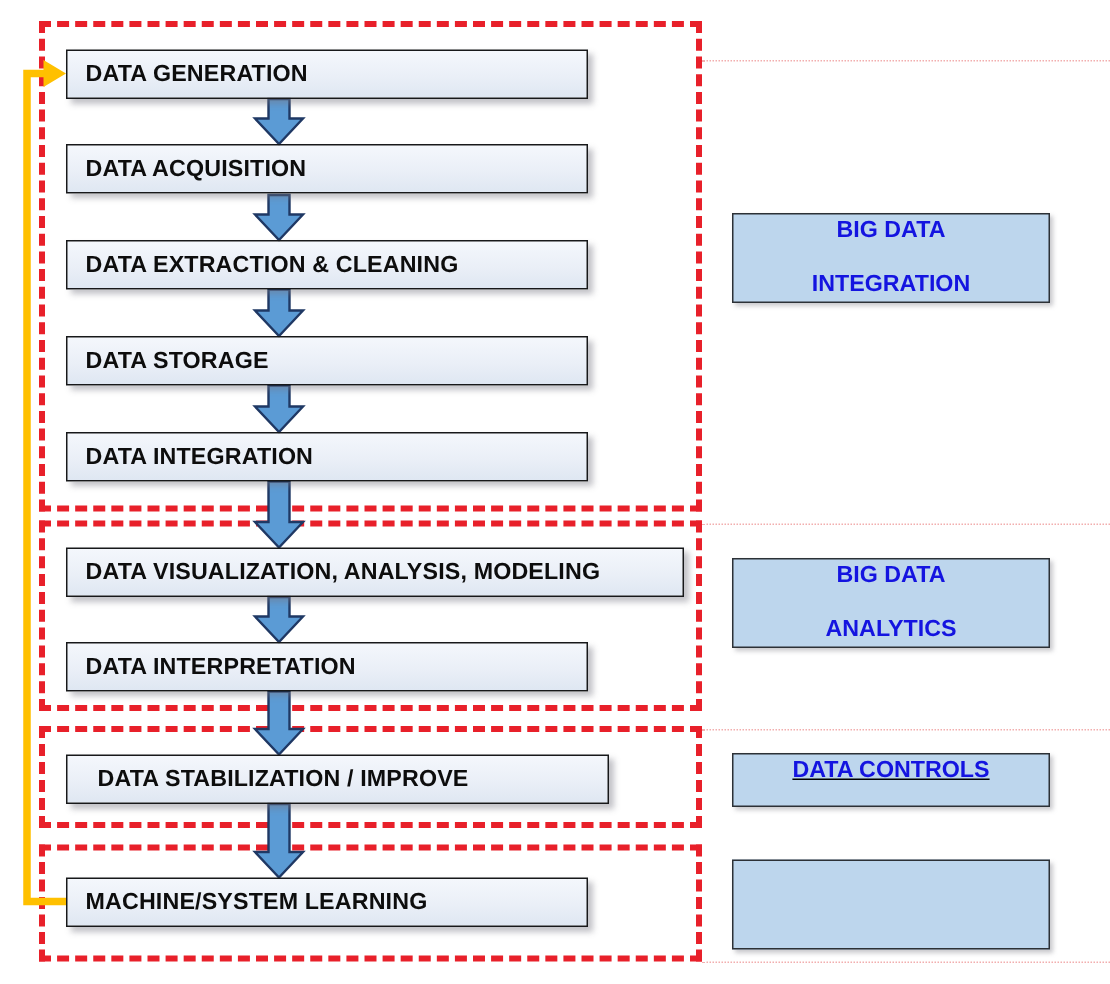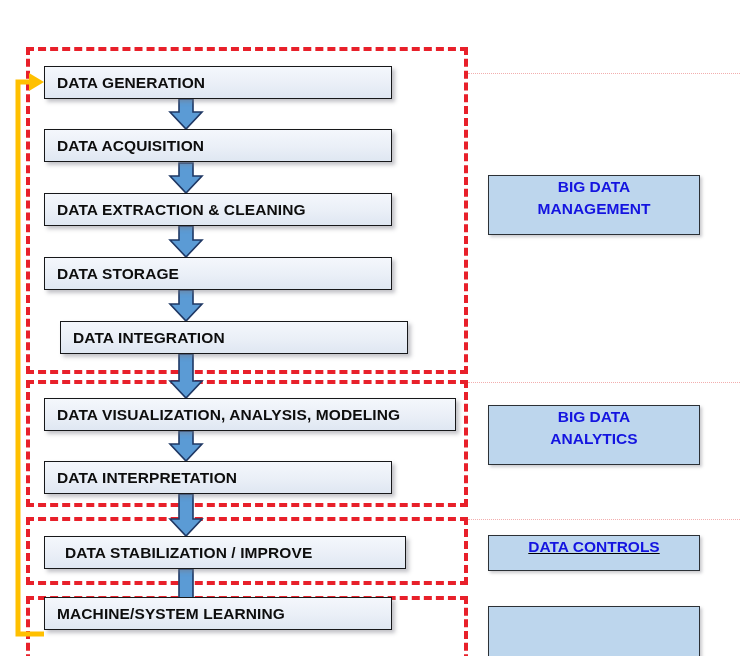--- a/index.html
+++ b/index.html
@@ -2,21 +2,21 @@
 <html><head>
 <meta charset="utf-8">
 <style>
   html,body{margin:0;padding:0;}
   body{
     width:740px;height:656px;
     background:#ffffff;
     font-family:"Liberation Sans", sans-serif;
     overflow:hidden;
   }
-  #canvas{position:relative;width:740px;height:561px;margin-top:33px;}
+  #canvas{position:relative;width:740px;height:561px;}
 
   
   .group-region{
     position:absolute;
     border:4px dashed #e8202a;
     box-sizing:border-box;
     background:transparent;
   }
   
   .ghost-line{
@@ -48,21 +48,21 @@
   
   .cat-box{
     position:absolute;
     box-sizing:border-box;
     border:1.6px solid #2c3136;
     background:#bdd6ed;
     box-shadow:2px 2px 3px rgba(120,120,130,.4);
     display:flex;
     flex-direction:column;
     align-items:center;
-    justify-content:flex-start;
+    justify-content:space-between;
   }
   .cat-box .cat-line{
     font-size:15.5px;
     font-weight:bold;
     color:#1414e0;
     line-height:1.45;
     white-space:nowrap;
   }
 
   
@@ -101,41 +101,41 @@
       </div>
       <div class="flow-box" style="left: 44px; top: 96px; width: 348px; height: 33px;">
         <span class="label">DATA ACQUISITION</span>
       </div>
       <div class="flow-box" style="left: 44px; top: 160px; width: 348px; height: 33px;">
         <span class="label">DATA EXTRACTION &amp; CLEANING</span>
       </div>
       <div class="flow-box" style="left: 44px; top: 224px; width: 348px; height: 33px;">
         <span class="label">DATA STORAGE</span>
       </div>
-      <div class="flow-box" style="left: 60px; top: 288px; width: 348px; height: 33px;">
+      <div class="flow-box" style="left: 44px; top: 288px; width: 348px; height: 33px;">
         <span class="label">DATA INTEGRATION</span>
       </div>
       <div class="flow-box" style="left: 44px; top: 365px; width: 412px; height: 33px;">
         <span class="label">DATA VISUALIZATION, ANALYSIS, MODELING</span>
       </div>
       <div class="flow-box" style="left: 44px; top: 428px; width: 348px; height: 33px;">
         <span class="label">DATA INTERPRETATION</span>
       </div>
       <div class="flow-box" style="left: 44px; top: 503px; width: 362px; height: 33px; padding-left: 20px;">
         <span class="label">DATA STABILIZATION / IMPROVE</span>
       </div>
-      <div class="flow-box" style="left: 44px; top: 564px; width: 348px; height: 33px;">
+      <div class="flow-box" style="left: 44px; top: 585px; width: 348px; height: 33px;">
         <span class="label">MACHINE/SYSTEM LEARNING</span>
       </div>
     </div>
 
   <div id="category-layer">
       <div class="cat-box" style="left: 488px; top: 142px; width: 212px; height: 60px;">
         <div class="cat-line">BIG DATA</div>
-        <div class="cat-line">MANAGEMENT</div>
+        <div class="cat-line">INTEGRATION</div>
       </div>
       <div class="cat-box" style="left: 488px; top: 372px; width: 212px; height: 60px;">
         <div class="cat-line">BIG DATA</div>
         <div class="cat-line">ANALYTICS</div>
       </div>
       <div class="cat-box" style="left: 488px; top: 502px; width: 212px; height: 36px; text-decoration: underline;">
         <div class="cat-line">DATA CONTROLS</div>
       </div>
       <div class="cat-box" style="left: 488px; top: 573px; width: 212px; height: 60px;">
       </div>

